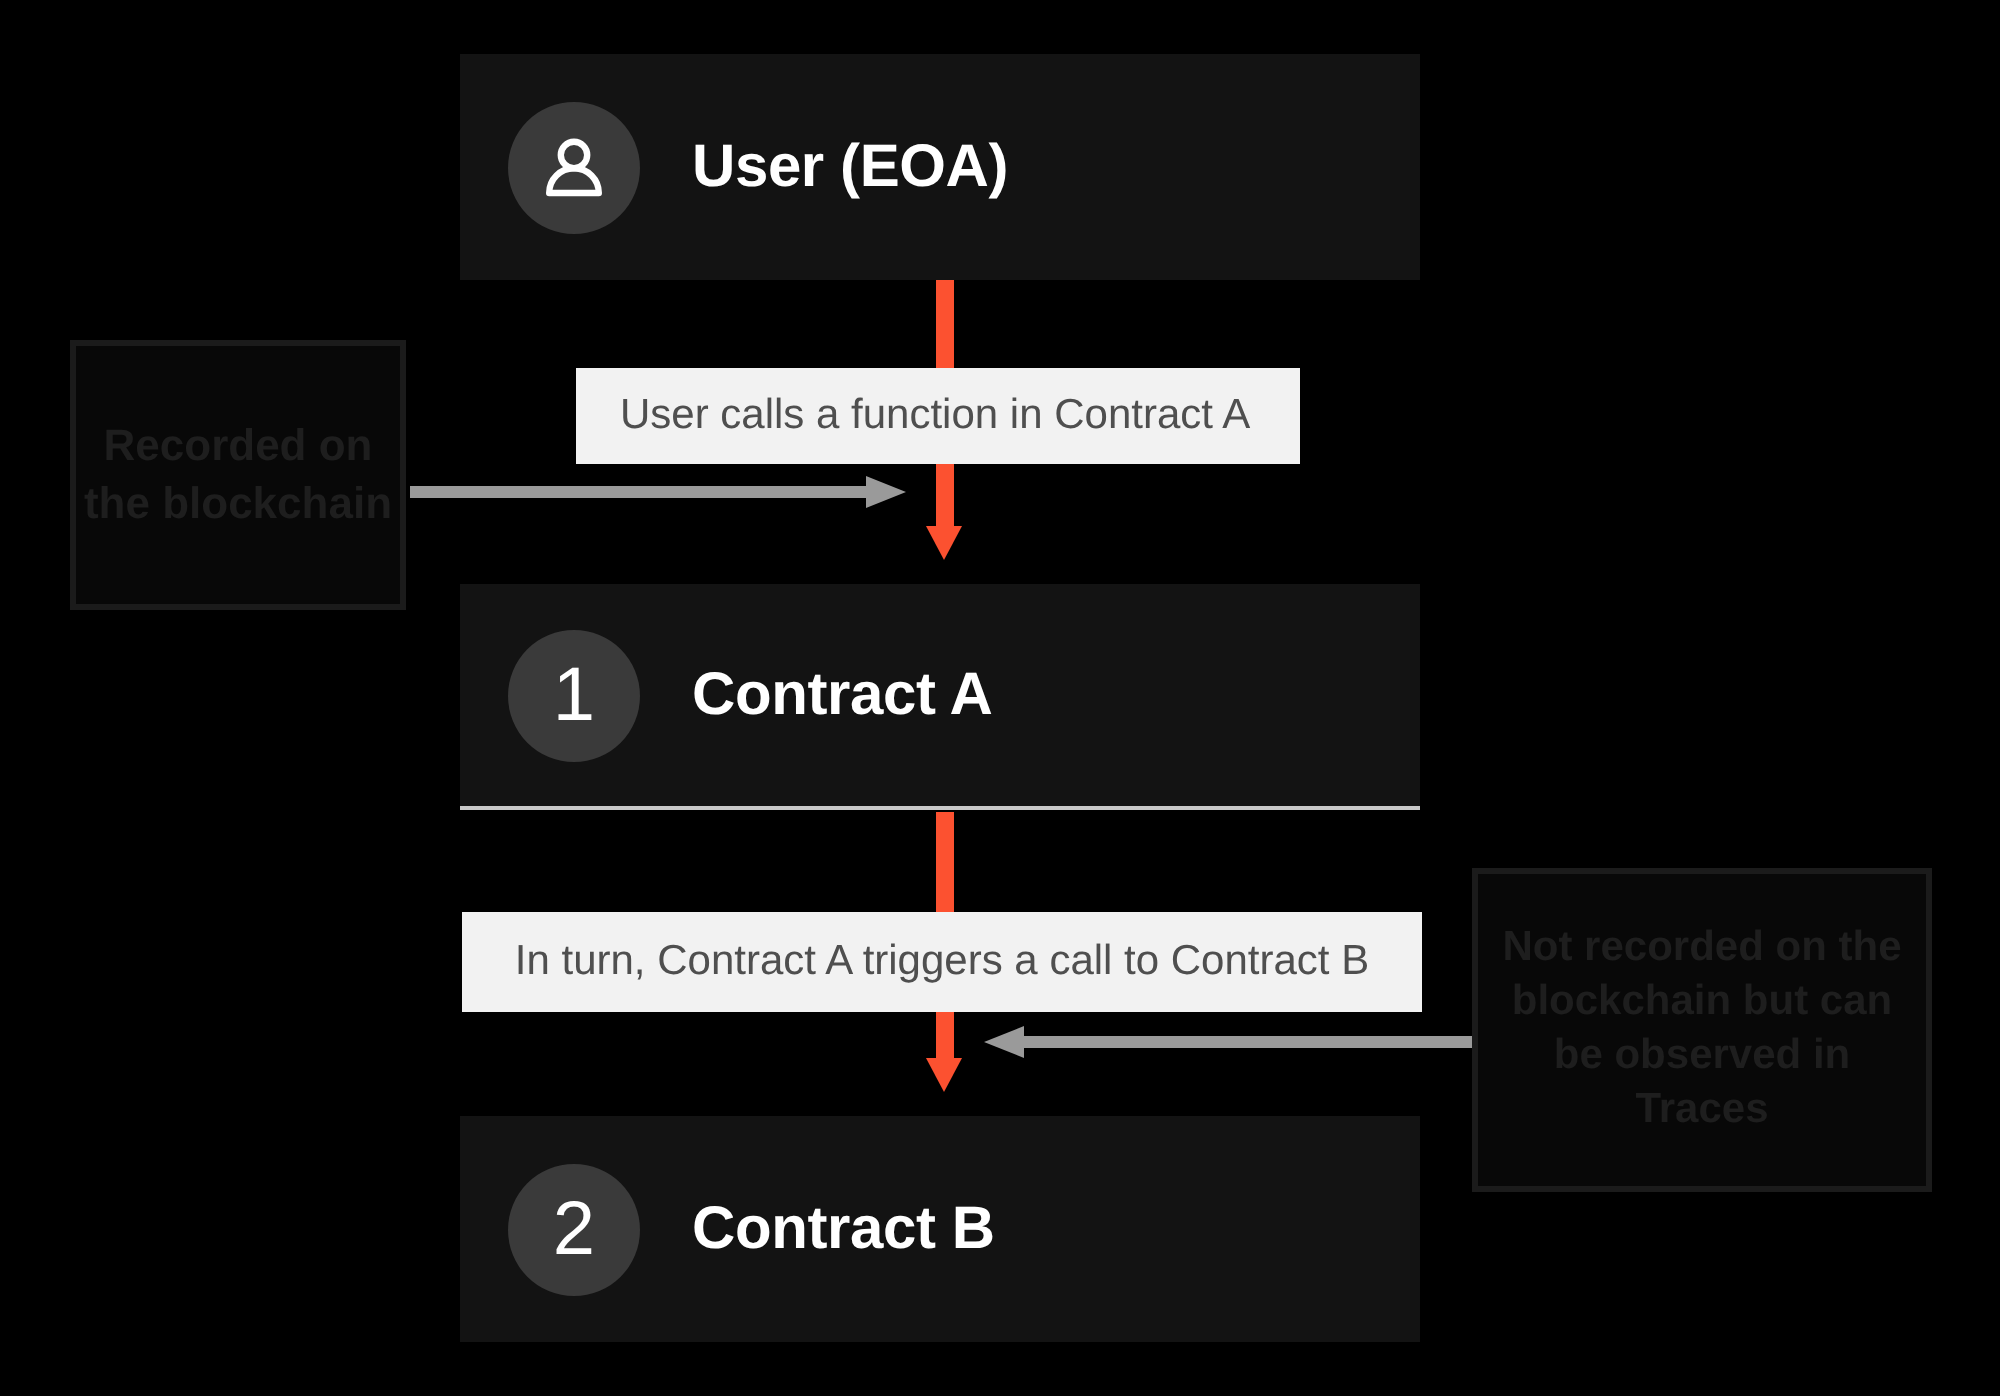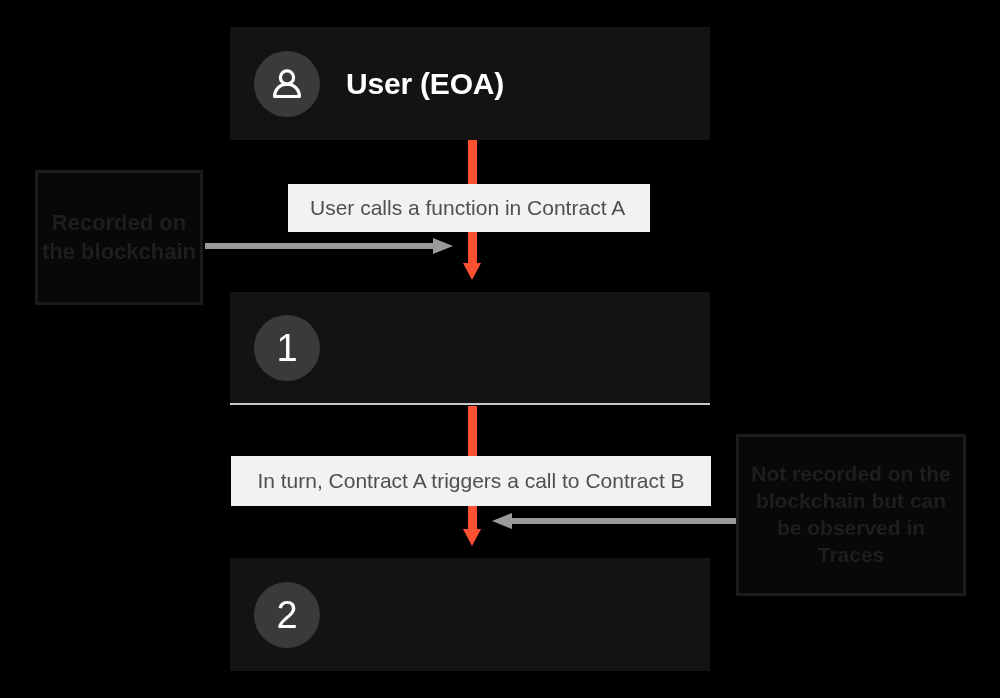--- a/index.html
+++ b/index.html
@@ -193,24 +193,26 @@
       <svg width="40" height="40" viewBox="0 0 40 40" aria-hidden="true">
         <circle cx="20" cy="13.5" r="6.6" fill="none" stroke="#ffffff" stroke-width="3.2"></circle>
         <path d="M7.6 32.5 a12.4 12.4 0 0 1 24.8 0 z" fill="none" stroke="#ffffff" stroke-width="3.2" stroke-linejoin="round"></path>
       </svg>
     </div>
     <div class="node-label">User (EOA)</div>
   </div>
 
   <div class="node contract-a">
     <div class="node-badge">1</div>
+    <div class="node-label">Contract A</div>
   </div>
 
   <div class="node contract-b">
     <div class="node-badge">2</div>
+    <div class="node-label">Contract B</div>
   </div>
 
   <div class="caption c1">User calls a function in Contract A</div>
   <div class="caption c2">In turn, Contract A triggers a call to Contract B</div>
 
   <div class="gray-arrow left-to-center">
     <div class="g-shaft"></div>
     <div class="g-head"></div>
   </div>
 

